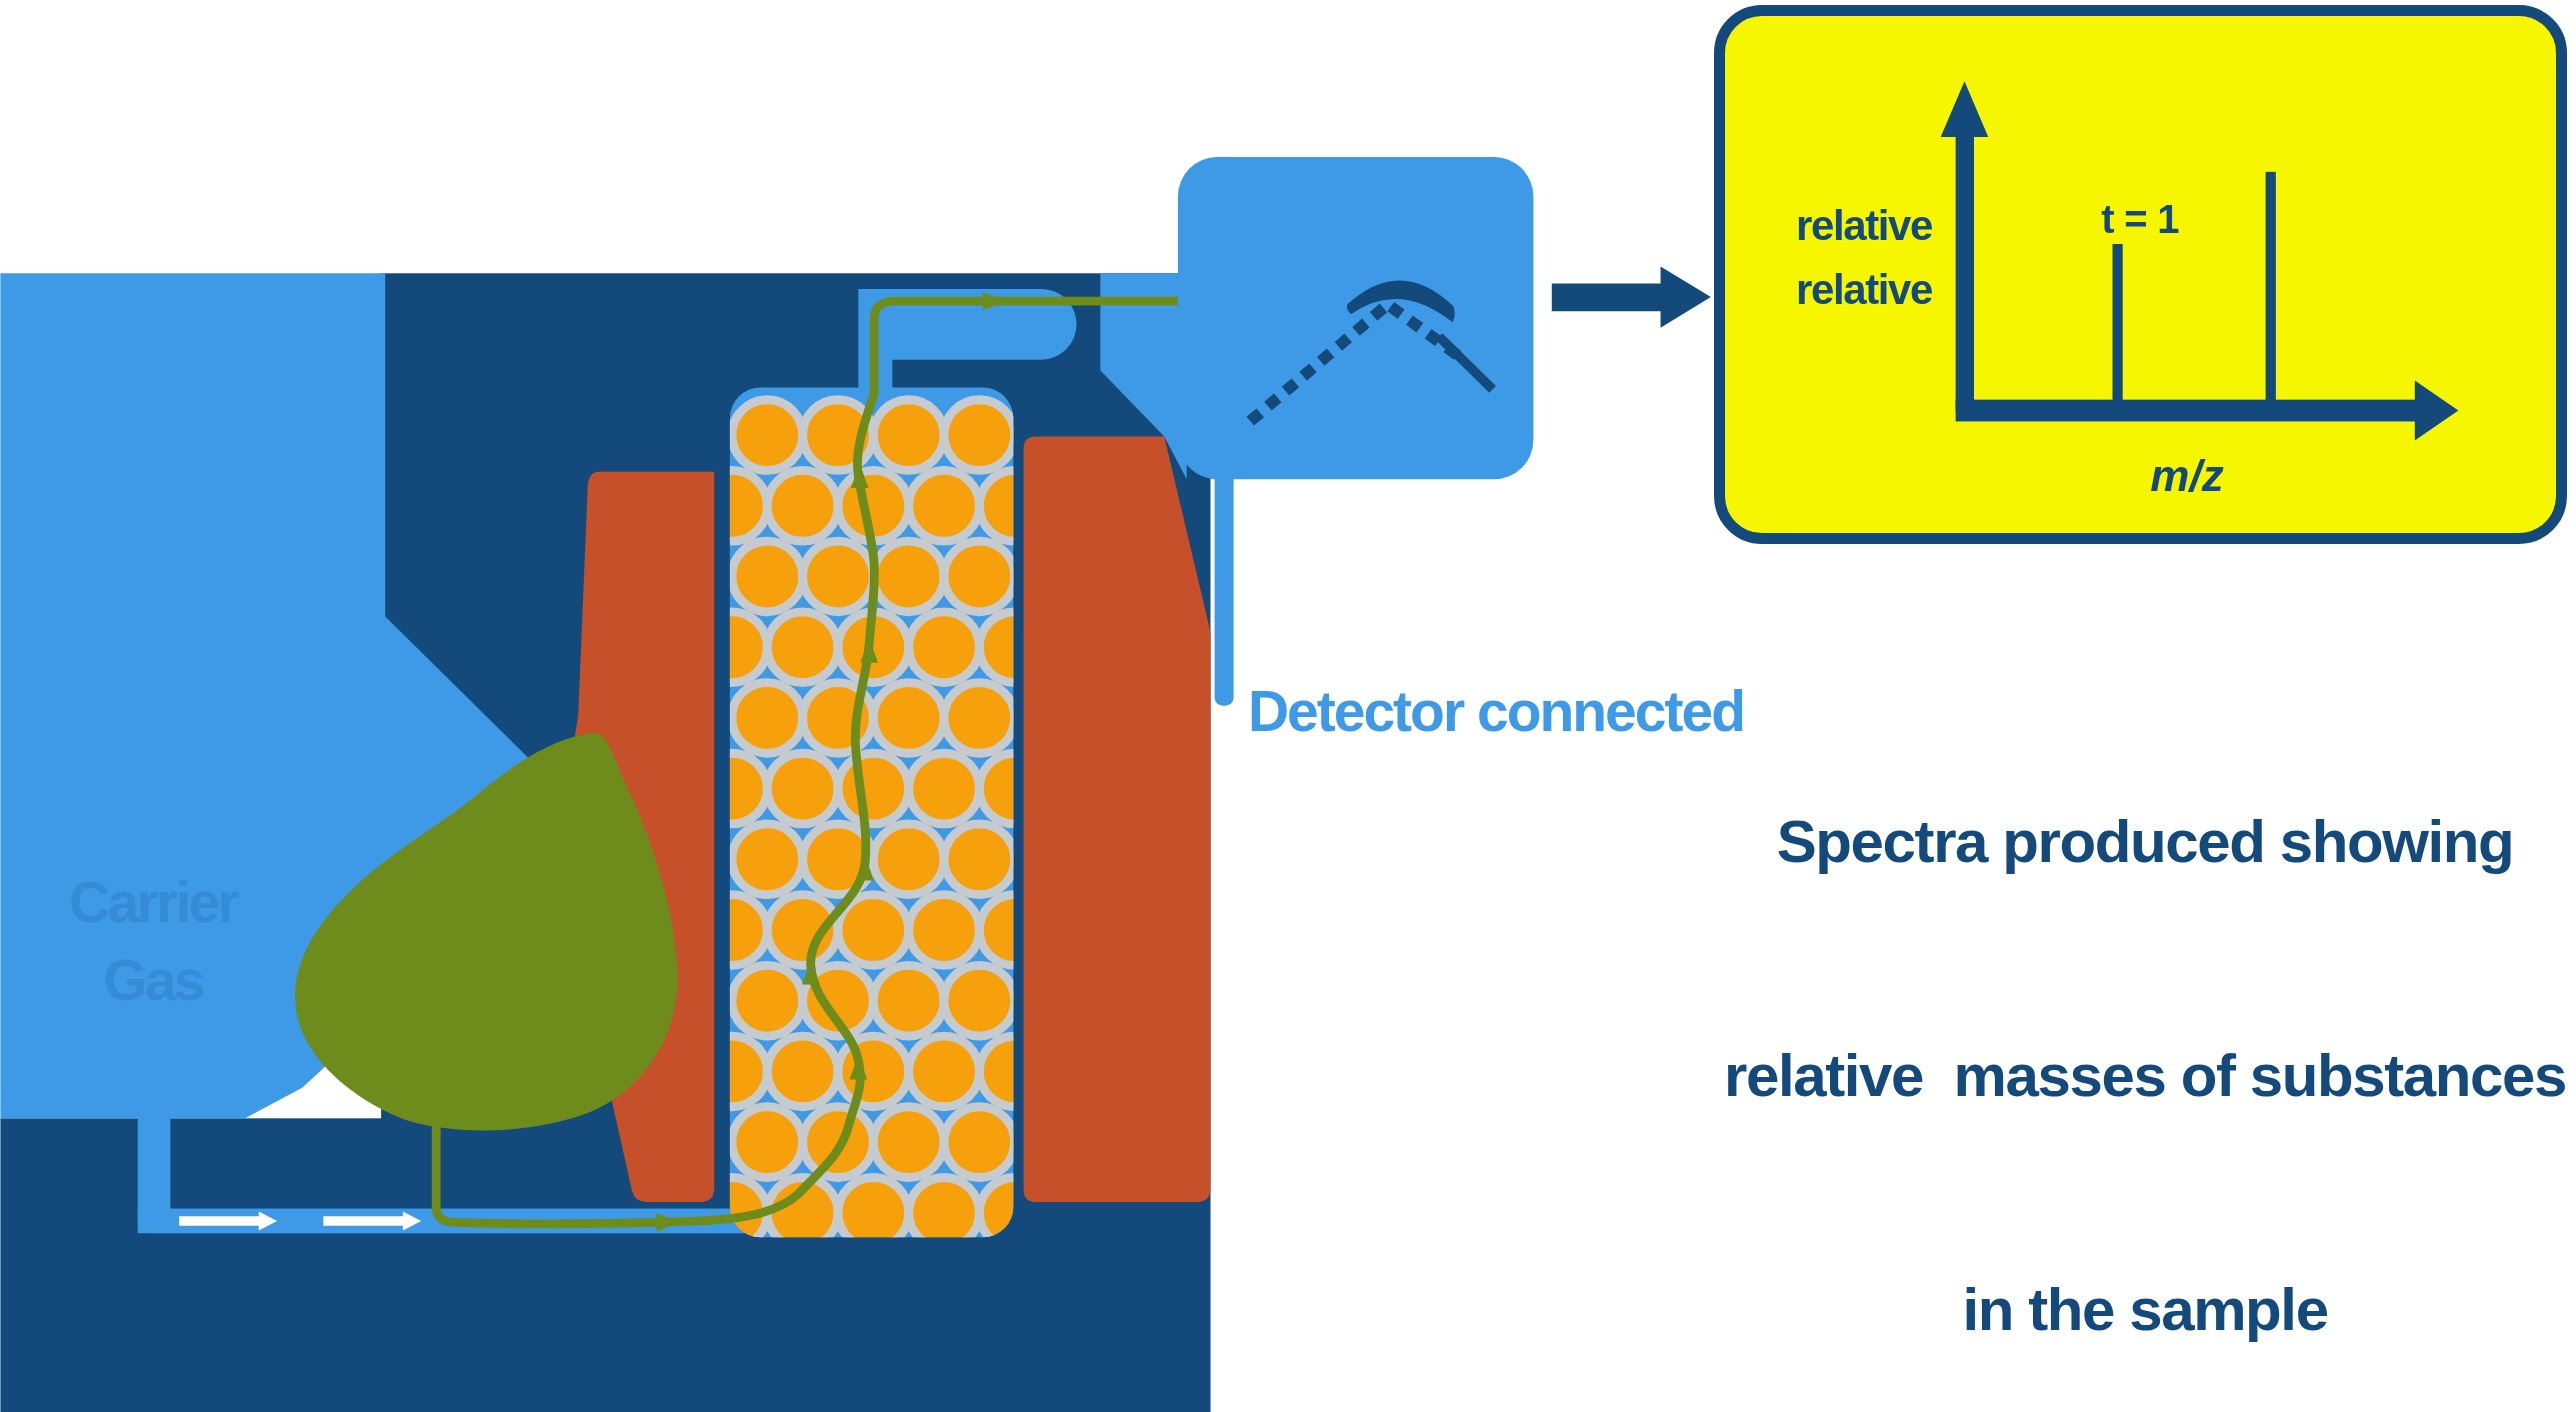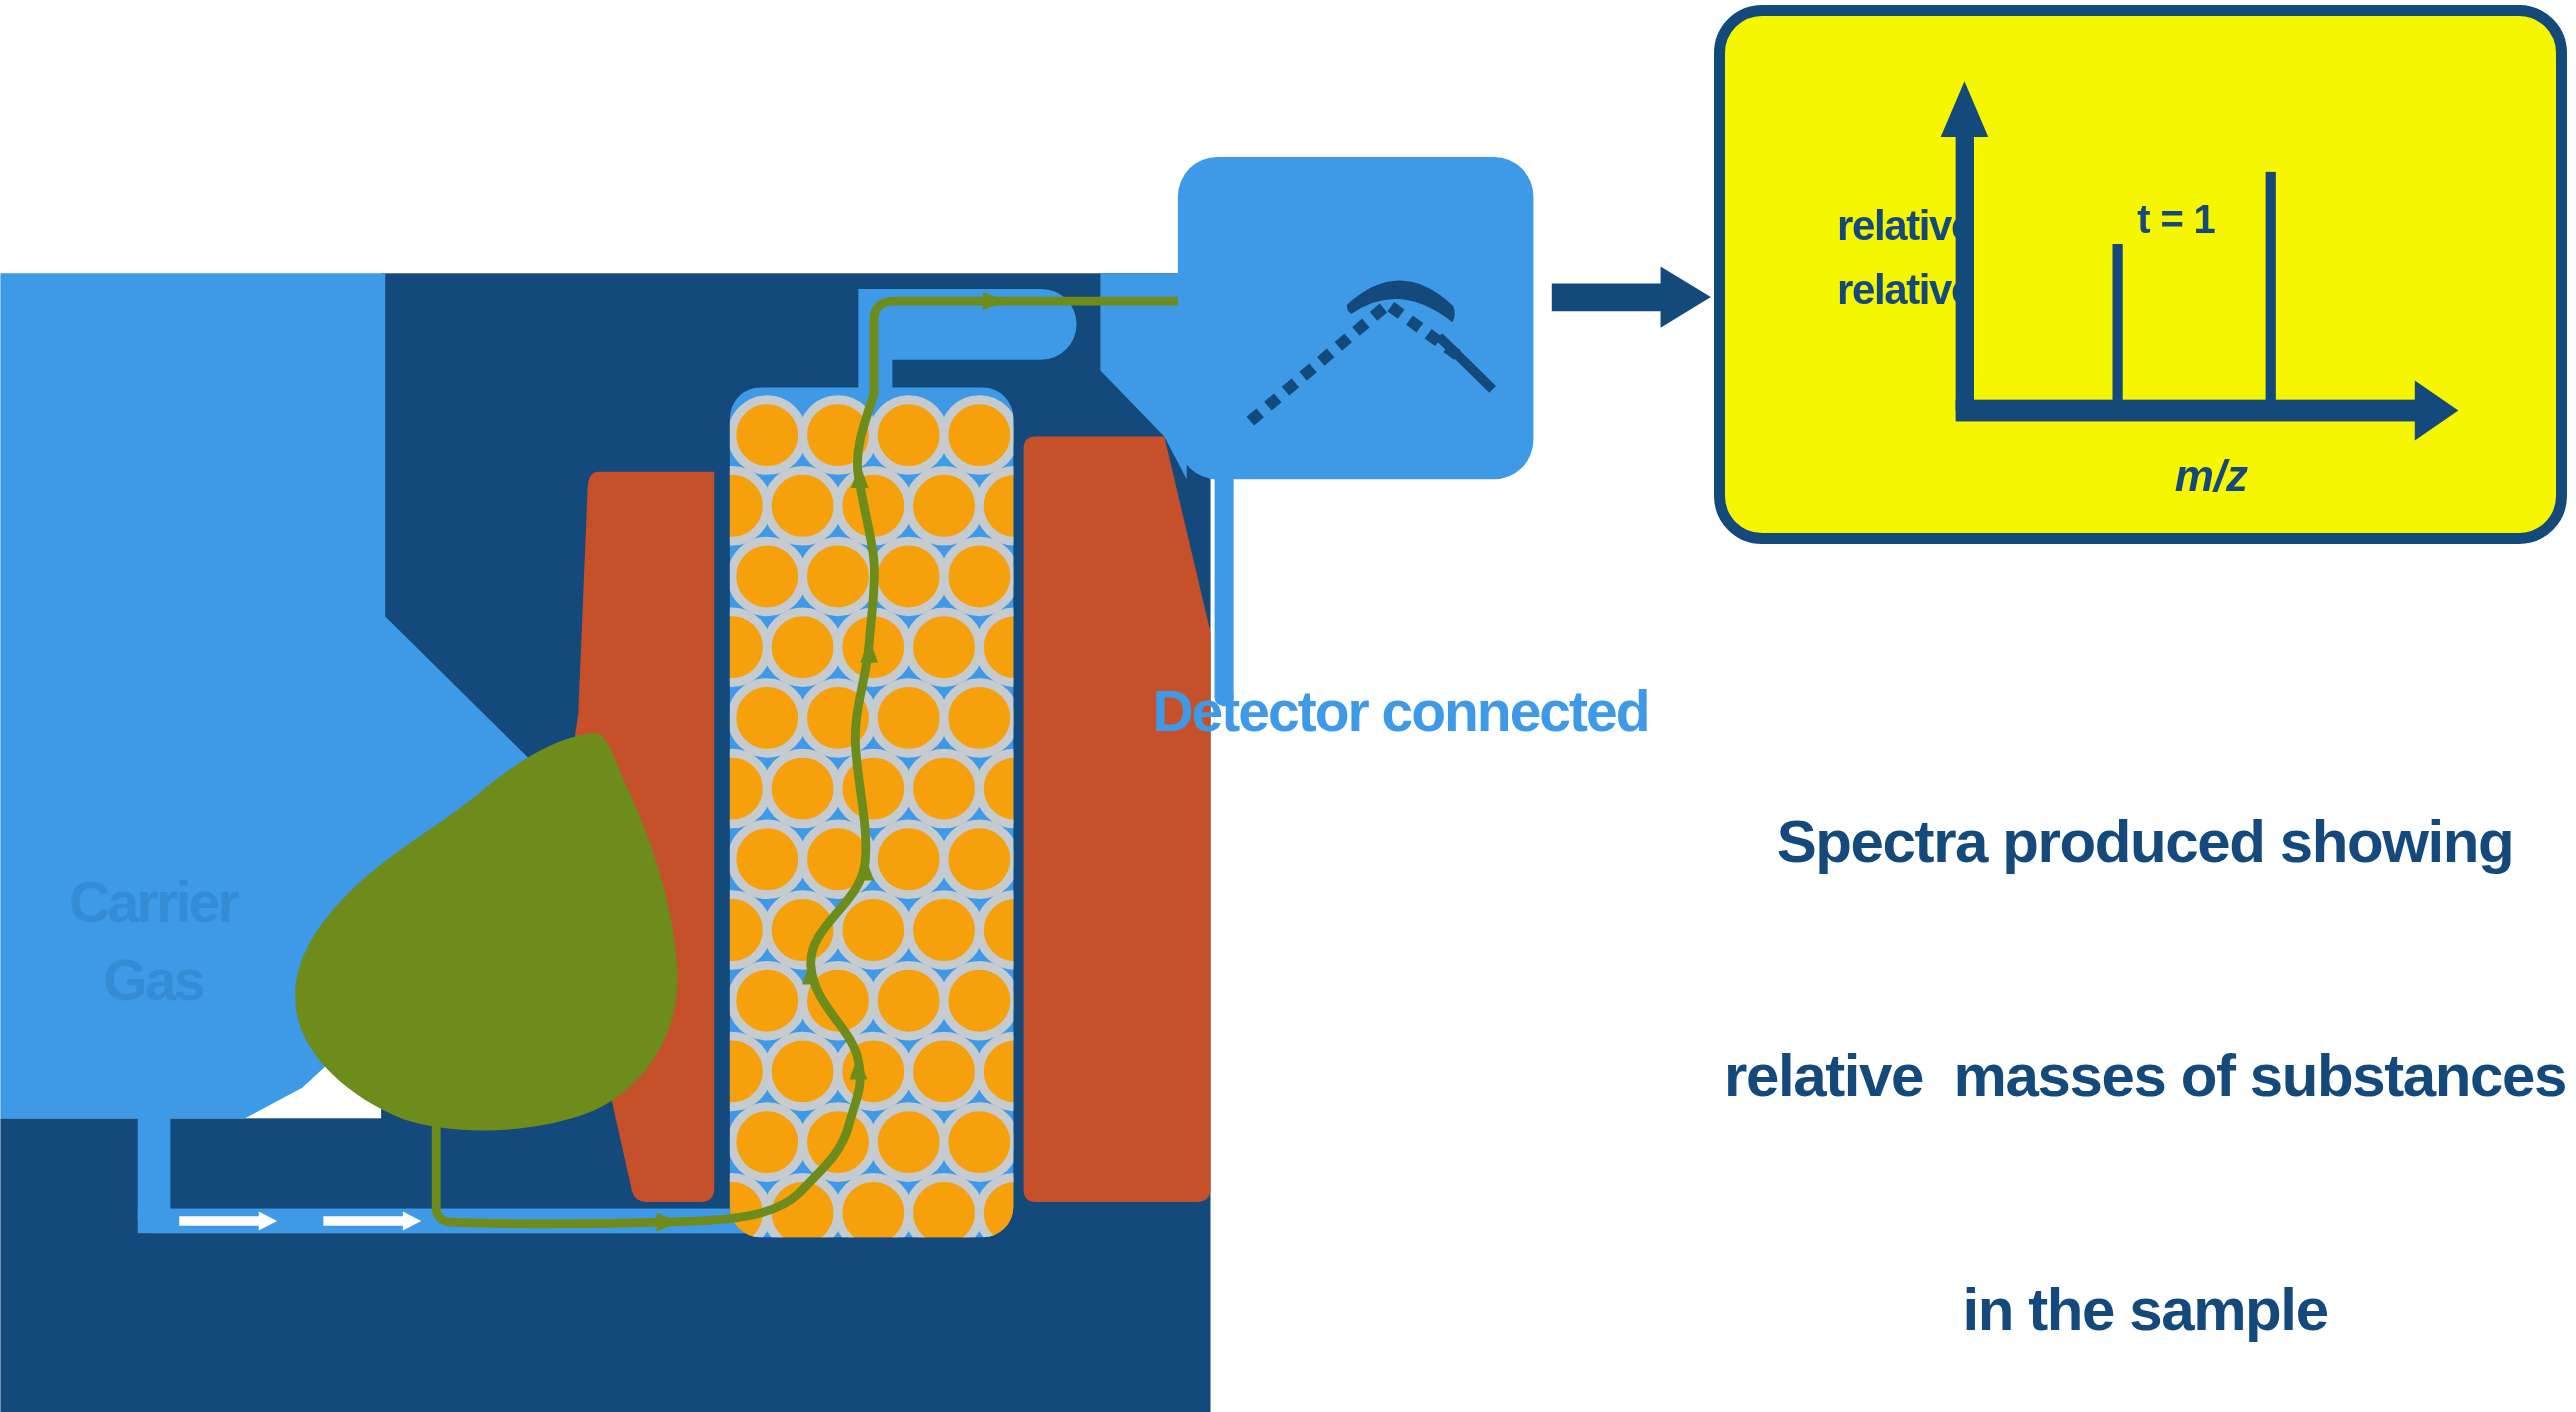--- a/index.html
+++ b/index.html
@@ -15,29 +15,29 @@
   }
   html,body{margin:0;padding:0;}
   body{
     width:2576px;height:1412px;overflow:hidden;background:var(--c-white);
     font-family:"Liberation Sans","DejaVu Sans",sans-serif;
   }
   .stage{position:relative;width:2576px;height:1412px;}
   .scene-svg{position:absolute;left:0;top:0;}
   .lbl{position:absolute;font-weight:700;white-space:pre;}
   .carrier-lbl{color:var(--c-carrier);opacity:.75;font-size:57px;letter-spacing:-2.7px;text-align:center;width:306px;left:0;}
-  .detector-lbl{color:var(--c-blue);font-size:57px;letter-spacing:-2px;text-align:center;width:687px;left:1057px;line-height:80px;top:511px;}
+  .detector-lbl{color:var(--c-blue);font-size:57px;letter-spacing:-2px;text-align:right;width:687px;left:1057px;line-height:80px;top:511px;}
   .caption-lbl{color:var(--c-navy);font-size:60px;letter-spacing:-1.4px;text-align:center;width:862px;left:1714px;line-height:78px;top:647px;}
   .spectrum-box{
     position:absolute;left:1714px;top:5.4px;width:853px;height:539px;
     box-sizing:border-box;background:var(--c-yellow);
     border:11px solid var(--c-navy);border-radius:48px;
   }
   .chart-svg{position:absolute;left:0;top:0;}
-  .axis-lbl{color:var(--c-navy);font-weight:700;position:absolute;text-align:right;}
+  .axis-lbl{color:var(--c-navy);font-weight:700;position:absolute;text-align:center;}
   .ylab{left:30px;top:178px;width:218px;font-size:42px;line-height:64px;letter-spacing:-1.4px;}
   .peak-lbl{left:340px;top:181px;width:150px;font-size:40px;letter-spacing:-0.7px;}
   .xlab{left:401px;top:435px;width:122px;font-size:44px;font-style:italic;}
 </style>
 </head>
 <body>
 
 <div class="stage">
 
   <svg class="scene-svg" width="1714" height="1412" viewBox="0 0 2520 2077">

